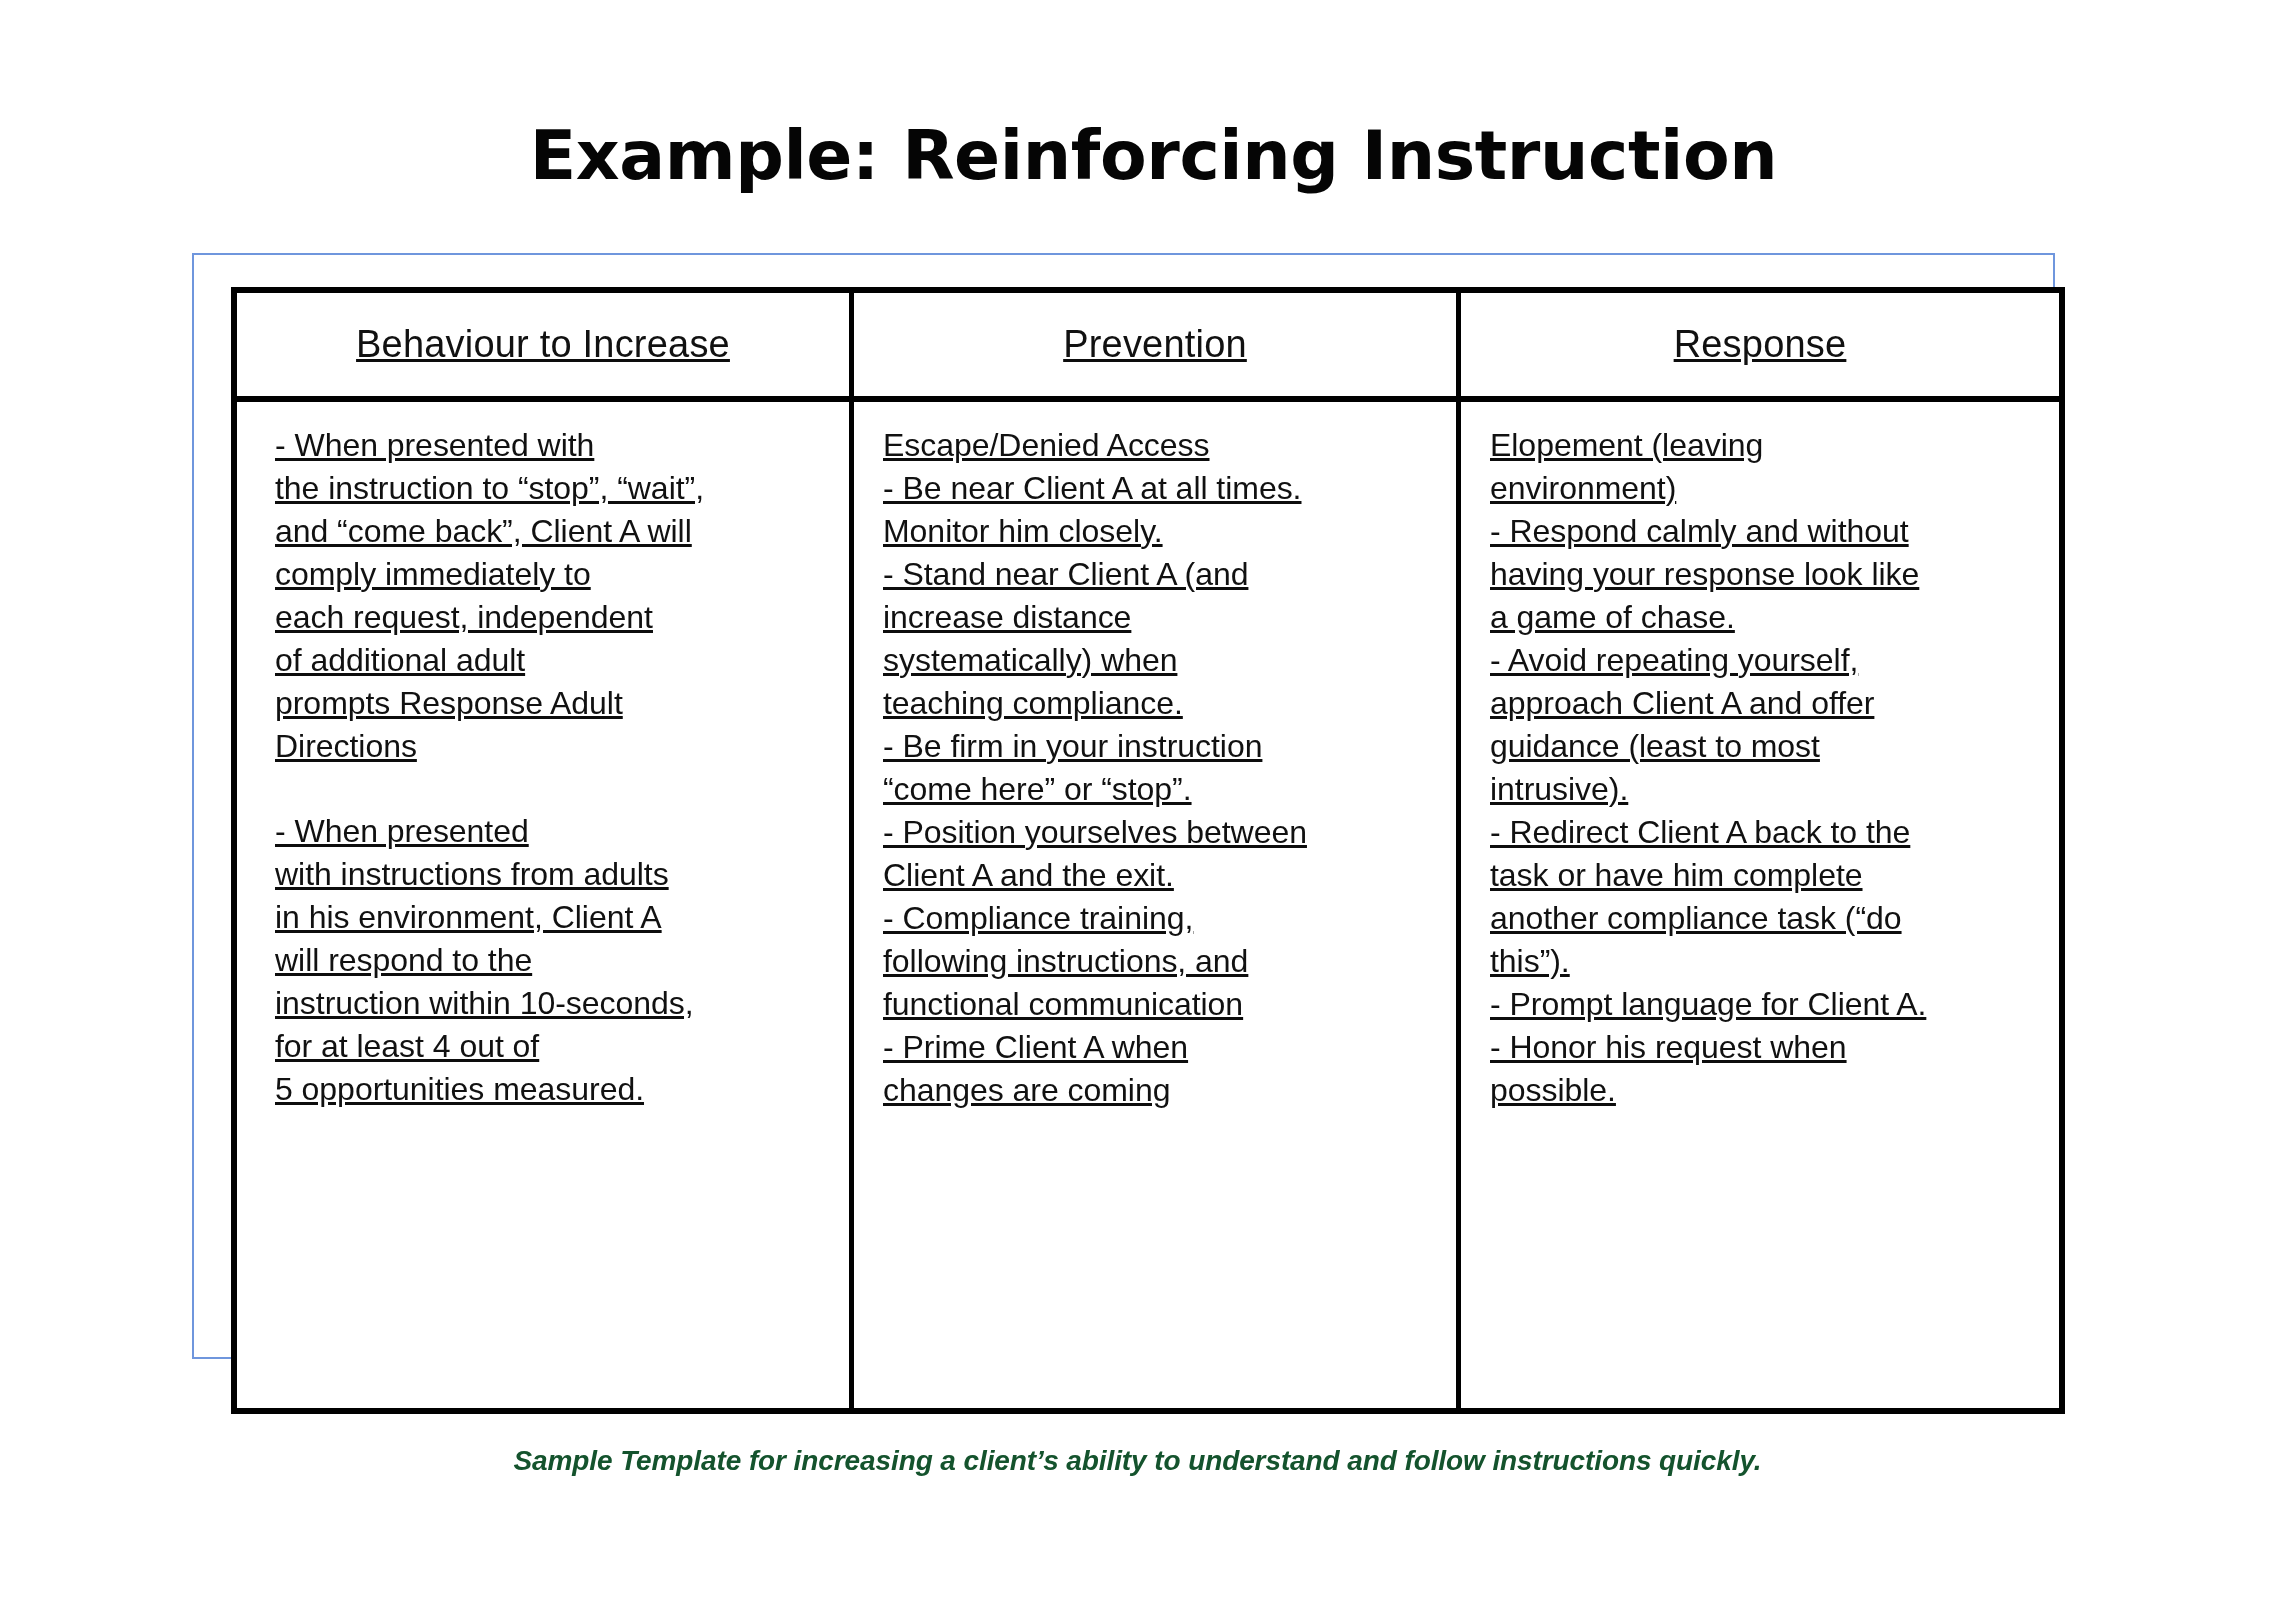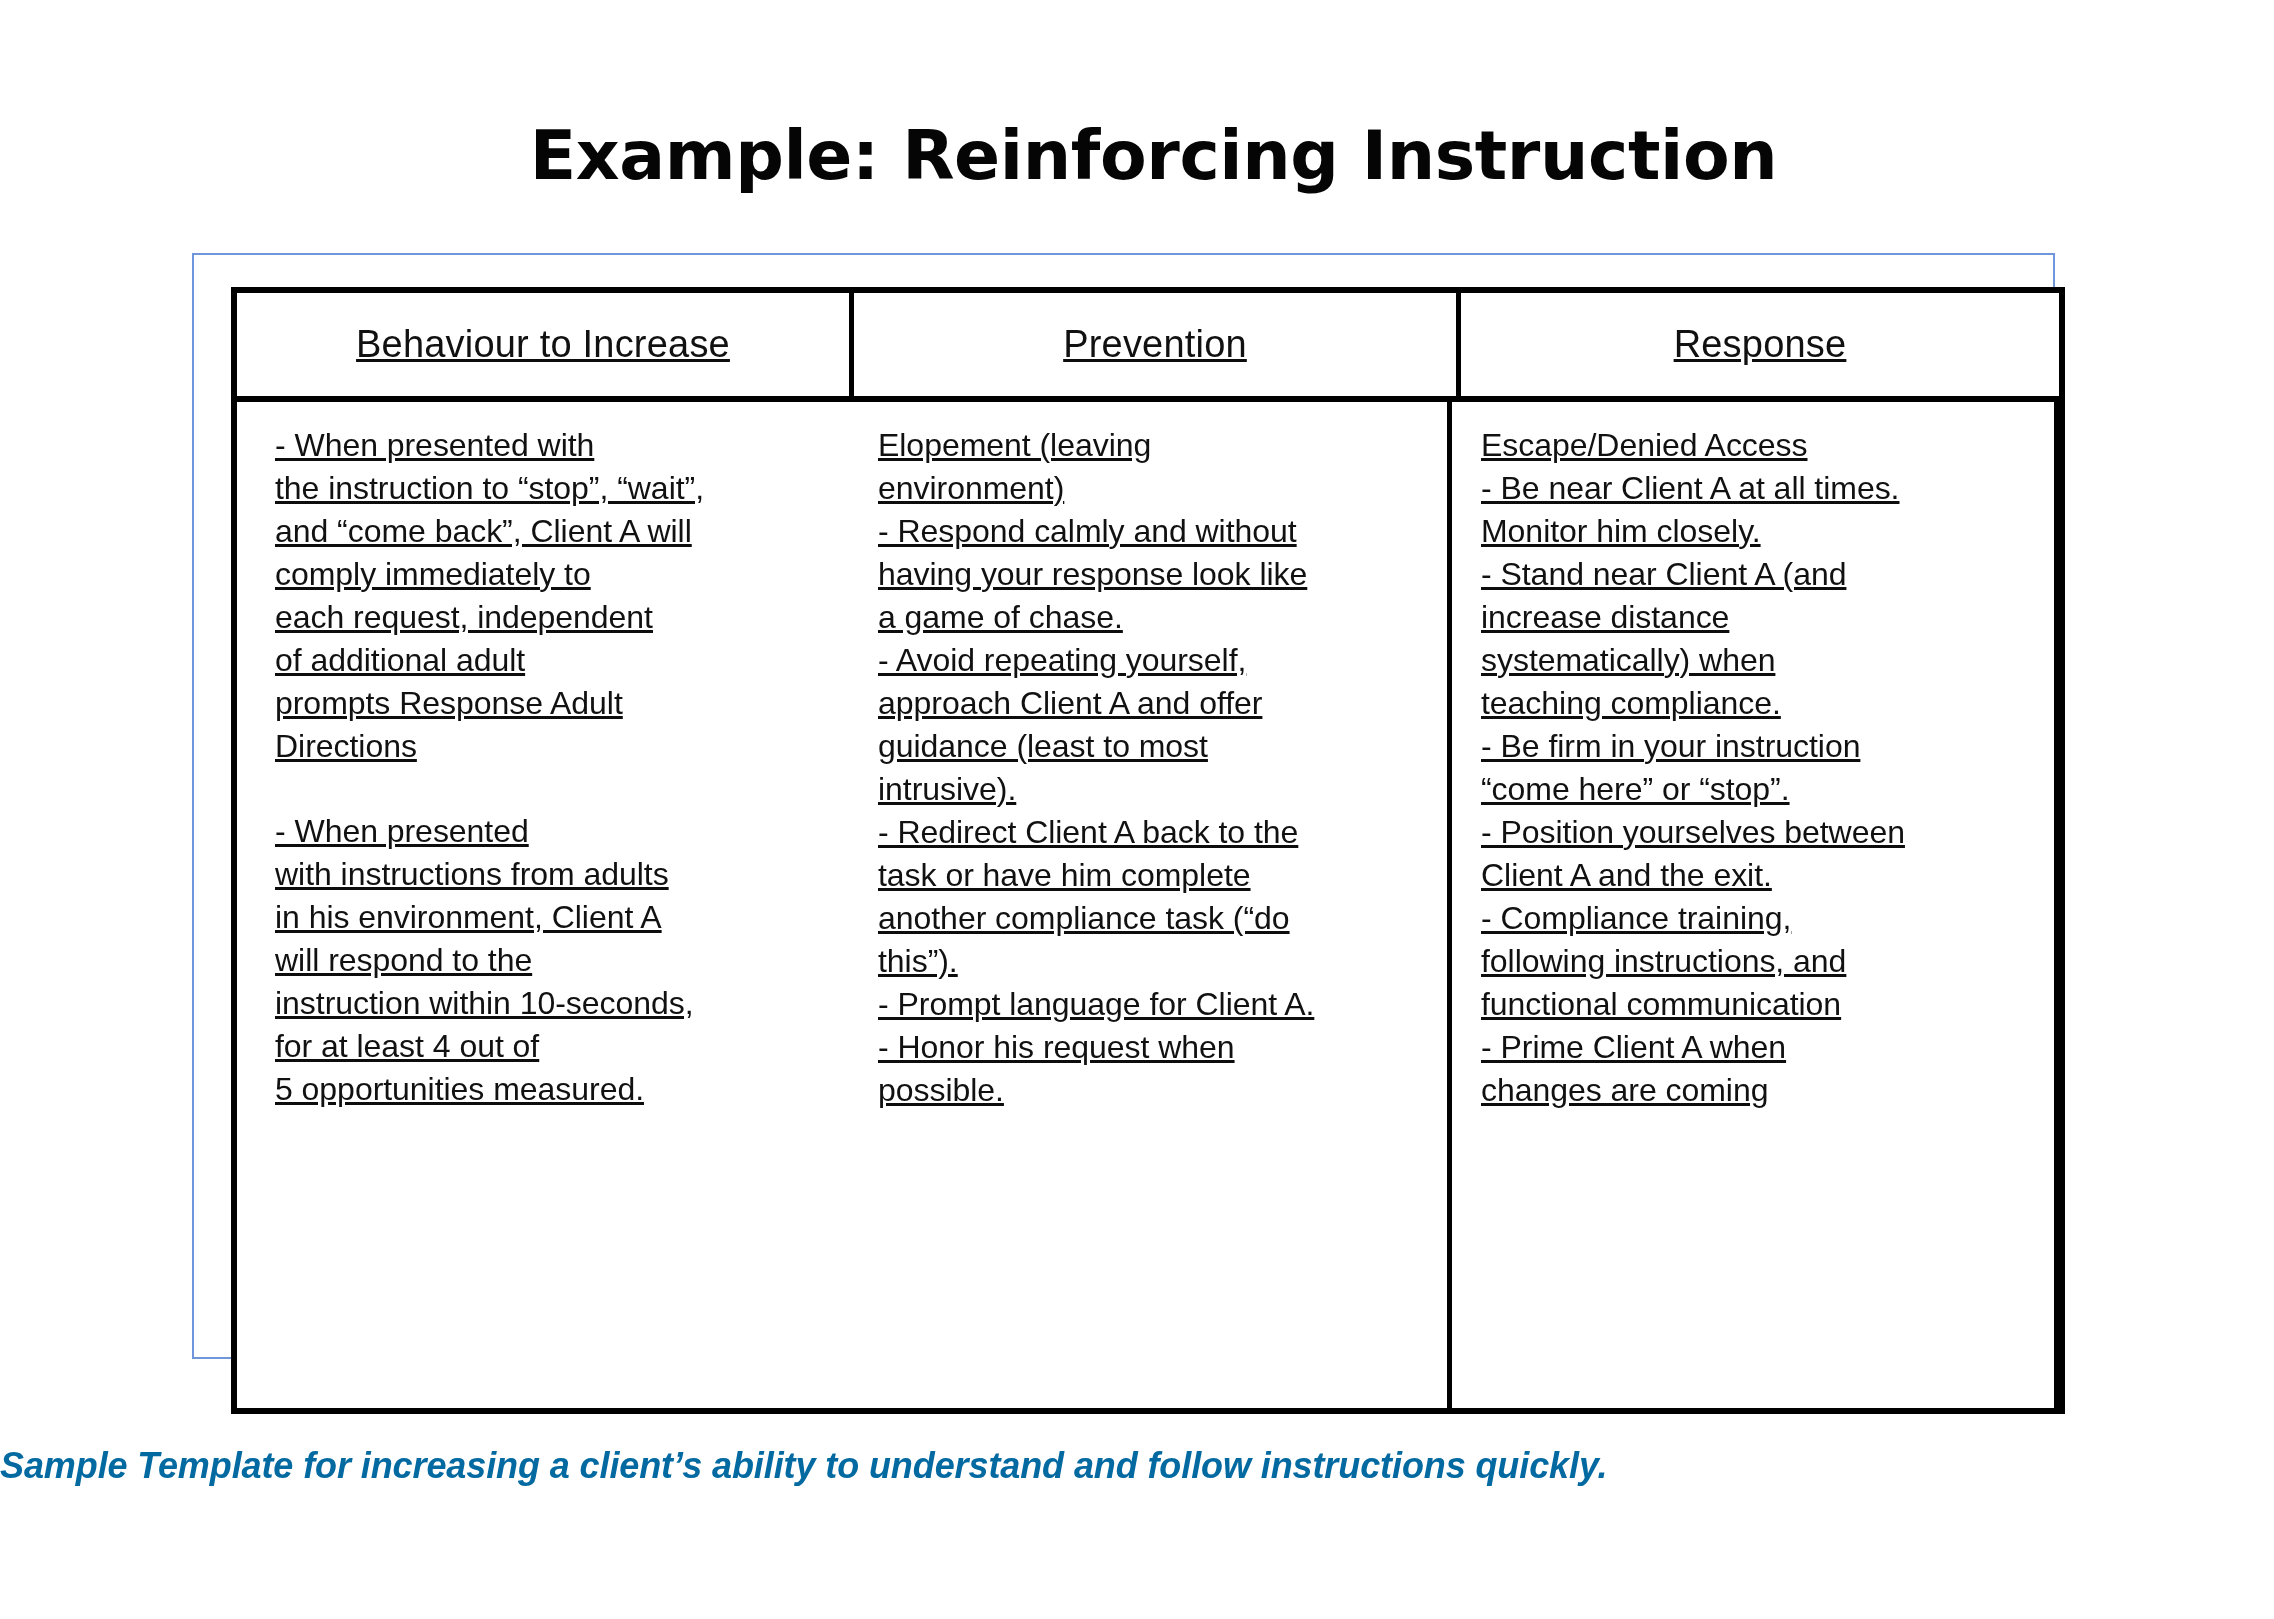--- a/index.html
+++ b/index.html
@@ -118,25 +118,26 @@
   .para + .para {
     margin-top: 42px;
   }
 
   
   .caption {
     position: absolute;
     left: 0;
     top: 1445px;
     width: 2275px;
+    text-align: center;
     font-family: "Liberation Sans", sans-serif;
     font-style: italic;
     font-weight: 700;
-    font-size: 36px;
-    color: #0369a1;
+    font-size: 28px;
+    color: #14532d;
     white-space: nowrap;
     letter-spacing: -0.1px;
   }
 </style>
 </head>
 <body>
 
 <h1 class="page-title">Example: Reinforcing Instruction</h1>
 
 <div class="blue-frame"></div>
@@ -166,20 +167,39 @@
 of additional adult
 prompts Response Adult
 Directions</p>
       <p class="para">- When presented
 with instructions from adults
 in his environment, Client A
 will respond to the
 instruction within 10-seconds,
 for at least 4 out of
 5 opportunities measured.</p>
+    </div>
+
+    <div class="cell col-2 body-cell">
+      <p class="para">Escape/Denied Access
+- Be near Client A at all times.
+Monitor him closely.
+- Stand near Client A (and
+increase distance
+systematically) when
+teaching compliance.
+- Be firm in your instruction
+“come here” or “stop”.
+- Position yourselves between
+Client A and the exit.
+- Compliance training,
+following instructions, and
+functional communication
+- Prime Client A when
+changes are coming</p>
     </div>
 
     <div class="cell col-3 body-cell">
       <p class="para">Elopement (leaving
 environment)
 - Respond calmly and without
 having your response look like
 a game of chase.
 - Avoid repeating yourself,
 approach Client A and offer
@@ -187,36 +207,17 @@
 intrusive).
 - Redirect Client A back to the
 task or have him complete
 another compliance task (“do
 this”).
 - Prompt language for Client A.
 - Honor his request when
 possible.</p>
     </div>
 
-    <div class="cell col-2 body-cell">
-      <p class="para">Escape/Denied Access
-- Be near Client A at all times.
-Monitor him closely.
-- Stand near Client A (and
-increase distance
-systematically) when
-teaching compliance.
-- Be firm in your instruction
-“come here” or “stop”.
-- Position yourselves between
-Client A and the exit.
-- Compliance training,
-following instructions, and
-functional communication
-- Prime Client A when
-changes are coming</p>
-    </div>
-
   </div>
 </div>
 
 <div class="caption">Sample Template for increasing a client’s ability to understand and follow instructions quickly.</div>
 
 
 </body></html>

